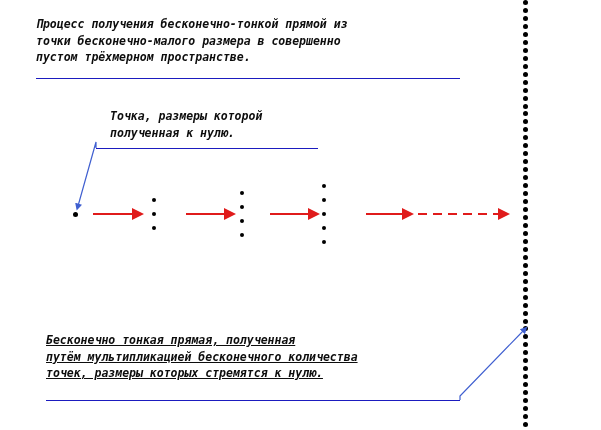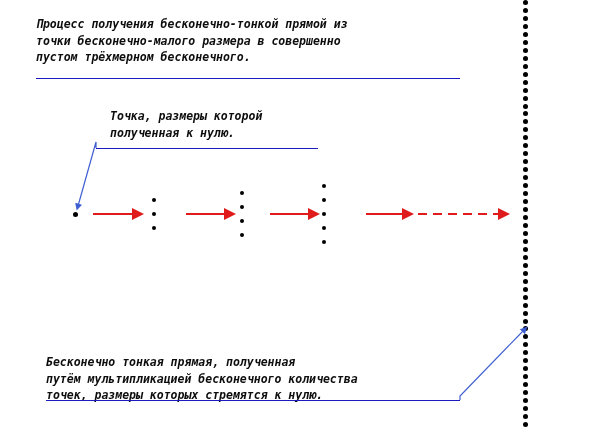--- a/index.html
+++ b/index.html
@@ -32,21 +32,22 @@
   .title {
     left: 36px;
     top: 16px;
   }
   .label-top {
     left: 110px;
     top: 108px;
   }
   .label-bottom {
     left: 46px;
-    top: 354px;
+    top: 332px;
+    text-decoration: underline;
   }
   .rule {
     position: absolute;
     background: #1b1bbf;
     height: 1px;
   }
   .rule-title {
     left: 36px;
     top: 78px;
     width: 424px;
@@ -104,21 +105,21 @@
     background: #000000;
   }
 </style>
 </head>
 <body>
 
 <div id="stage">
 
   <div class="txt title">Процесс получения бесконечно-тонкой прямой из
 точки бесконечно-малого размера в совершенно
-пустом трёхмерном бесконечного.</div>
+пустом трёхмерном пространстве.</div>
   <div class="rule rule-title"></div>
 
   <div class="txt label-top">Точка, размеры которой
 полученная к нулю.</div>
   <div class="rule rule-top"></div>
 
   <div class="txt label-bottom">Бесконечно тонкая прямая, полученная
 путём мультипликацией бесконечного количества
 точек, размеры которых стремятся к нулю.</div>
   <div class="rule rule-bottom"></div>

